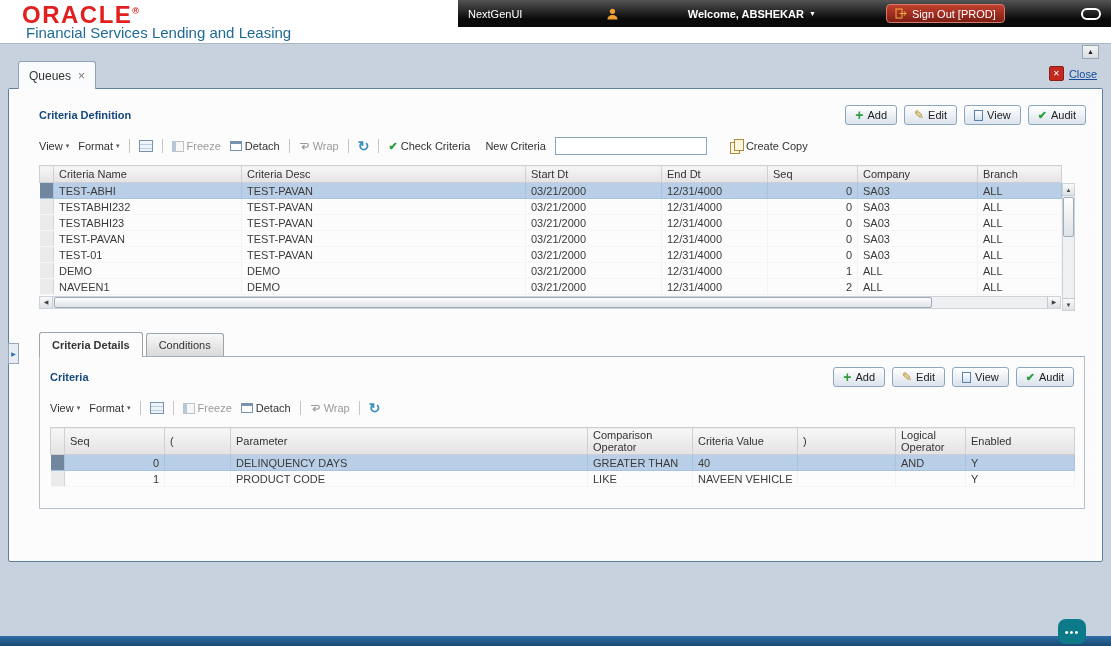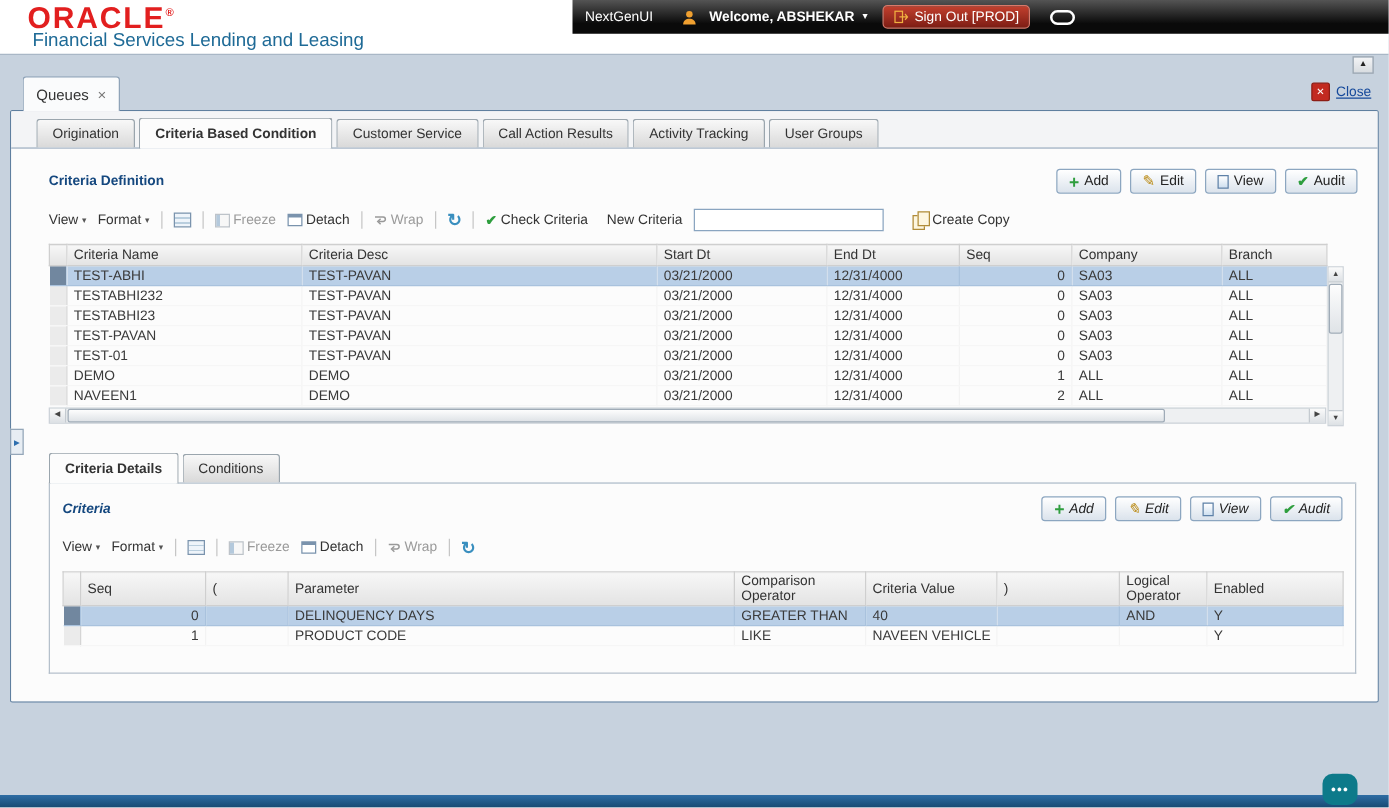--- a/index.html
+++ b/index.html
@@ -13,21 +13,21 @@
   
   .header { position: absolute; top: 0; left: 0; width: 1111px; height: 44px;
             background: #fff; border-bottom: 1px solid #a9b7c6; }
   .logo { position: absolute; left: 22px; top: 1px; font-size: 24px; font-weight: bold;
           color: #e21f1f; letter-spacing: 1.5px; }
   .logo sup { font-size: 9px; vertical-align: super; }
   .subtitle { position: absolute; left: 26px; top: 24px; font-size: 15px; color: #1e6a96; }
 
   .topbar { position: absolute; left: 458px; right: 0; top: 0; height: 27px;
             background: linear-gradient(#545454, #0a0a0a 70%);
-            display: flex; align-items: center; justify-content: flex-start;
+            display: flex; align-items: center; justify-content: space-between;
             gap: 10px; padding: 0 10px; color: #fff; }
   .nextgen { color: #fff; margin-right: 14px; cursor: pointer; }
   .welcome { display: inline-flex; align-items: center; gap: 5px; font-weight: bold; cursor: pointer; }
   .welcome .caret { font-size: 7px; }
   .signout { display: inline-flex; align-items: center; gap: 5px; height: 19px; padding: 0 8px;
              background: linear-gradient(#c2402e, #7d1d14); border: 1px solid #d8796a;
              border-radius: 4px; color: #fff; cursor: pointer; white-space: nowrap; }
   .oval { display: inline-block; width: 20px; height: 12px; border: 2px solid #fff;
           border-radius: 8px; margin-left: 6px; }
 
@@ -179,28 +179,20 @@
 <div class="queues-tab">
   <span>Queues</span>
   <span class="x">×</span>
 </div>
 <div class="close-ctl">
   <span class="close-icon">✕</span>
   <span class="close-text">Close</span>
 </div>
 
 <div class="panel">
-  <div class="tabs-row">
-    <span class="tab">Origination</span>
-    <span class="tab active">Criteria Based Condition</span>
-    <span class="tab">Customer Service</span>
-    <span class="tab">Call Action Results</span>
-    <span class="tab">Activity Tracking</span>
-    <span class="tab">User Groups</span>
-  </div>
 
   <div class="content">
 
     <div class="sec-head">
       <div class="sec-title">Criteria Definition</div>
       <div class="btn-group">
         <span class="btn">
             <span class="ic-plus">+</span>
             <span>Add</span>
           </span>
@@ -370,21 +362,21 @@
         <span class="vs-btn vs-down">▼</span>
       </div>
     </div>
 
     <div class="dtabs-row">
       <span class="tab active">Criteria Details</span>
       <span class="tab">Conditions</span>
     </div>
 
     <div class="detail-box">
-      <div class="sec-head" style="margin-top:2px;font-style:italic;">
+      <div class="sec-head" style="margin-top:2px;">
         <div class="sec-title">Criteria</div>
         <div class="btn-group">
           <span class="btn">
               <span class="ic-plus">+</span>
               <span>Add</span>
             </span>
           <span class="btn">
               <span class="ic-pencil">✎</span>
               <span>Edit</span>
             </span>

